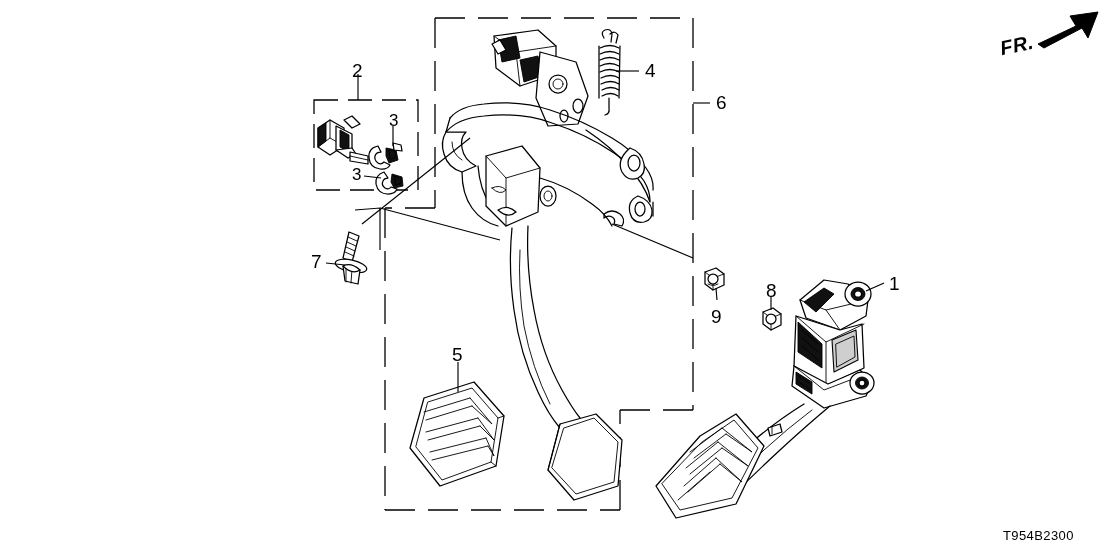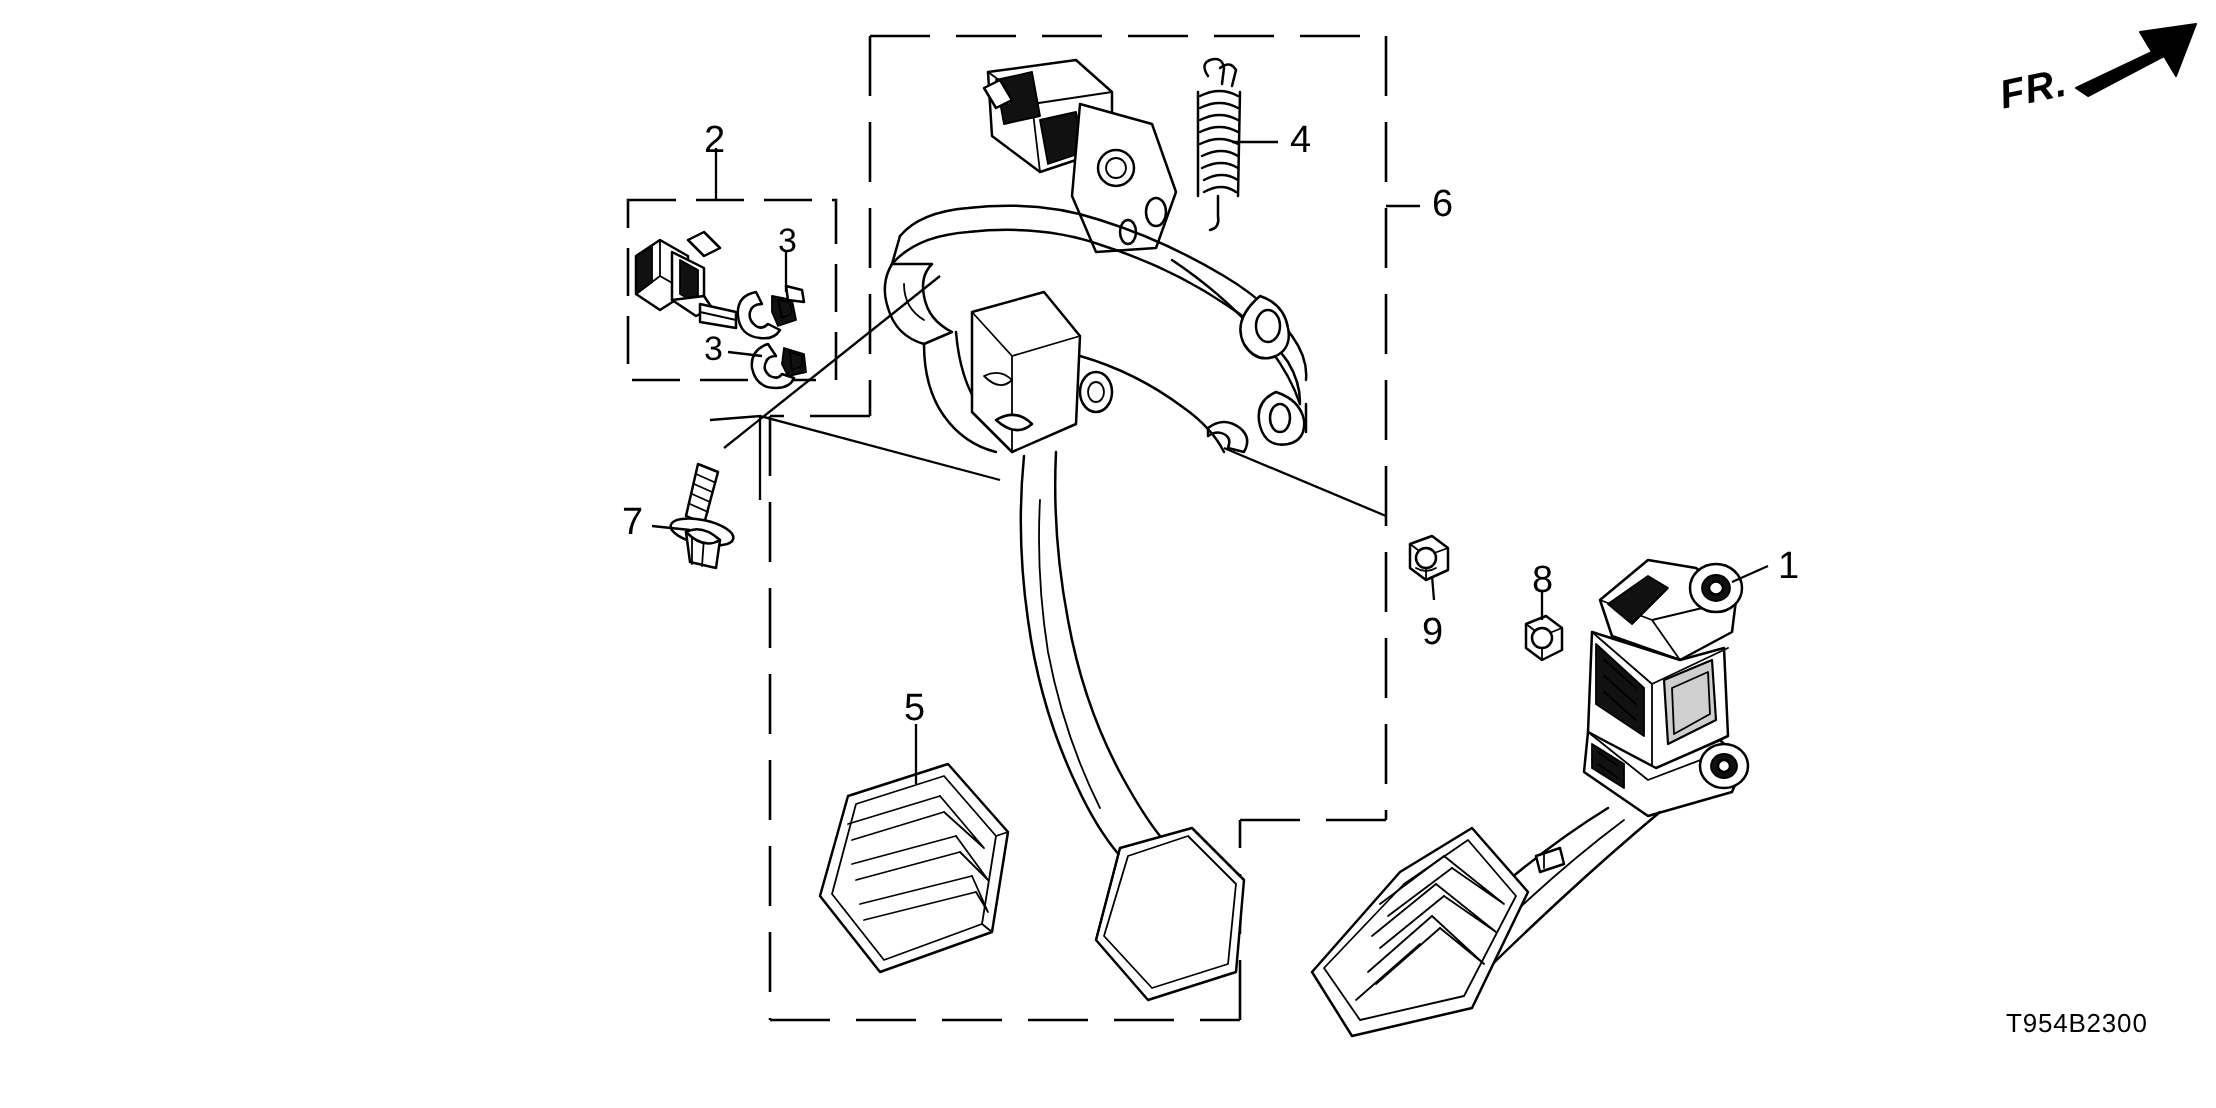--- a/index.html
+++ b/index.html
@@ -312,15 +312,15 @@
   <div class="lbl" style="left:716px;top:93px;">6</div>
   <div class="lbl" style="left:311px;top:252px;">7</div>
   <div class="lbl" style="left:766px;top:281px;">8</div>
   <div class="lbl" style="left:711px;top:307px;">9</div>
 
   <div id="frlabel" style="left:1000px;top:34px;transform:rotate(-12deg);">FR.</div>
   <svg style="position:absolute;left:1036px;top:8px;" width="64" height="44" viewBox="0 0 64 44" xmlns="http://www.w3.org/2000/svg">
     <path d="M2,36 L40,18 L34,8 L62,4 L52,30 L46,20 L8,40 Z" fill="#000" stroke="#000" stroke-width="1" stroke-linejoin="round"></path>
   </svg>
 
-  <div id="partno" style="left:1003px;top:504px;">T954B2300</div>
+  <div id="partno" style="left:1003px;top:528px;">T954B2300</div>
 
 </div>
 
 </body></html>

